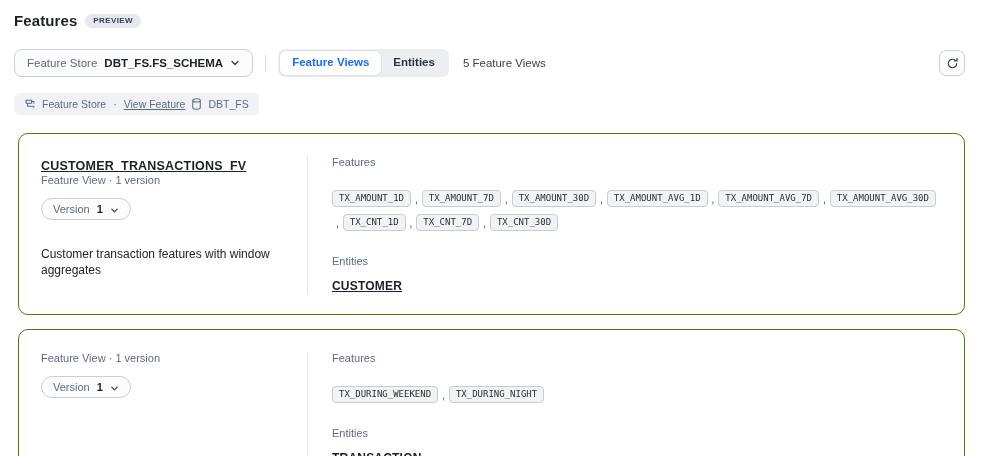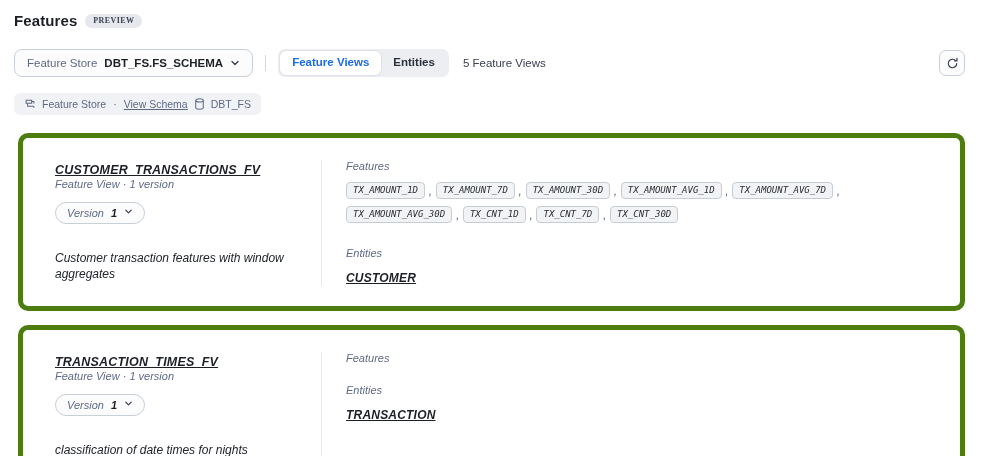--- a/index.html
+++ b/index.html
@@ -12,21 +12,21 @@
     overflow: hidden;
   }
   .page { padding: 10px 20px 0 14px; }
 
   
   .header-row { display:flex; align-items:center; gap:8px; margin: 2px 0 20px 0; }
   .page-title { font-size: 15px; font-weight: bold; color:#1c2026; letter-spacing:.1px; }
   .preview-badge {
     background:#e6e8ee; color:#3a4150; border-radius: 999px;
     font-size: 8px; font-weight: bold; letter-spacing: .4px;
-    padding: 3px 8px; line-height: 1; font-family: Liberation Serif, serif;
+    padding: 3px 8px; line-height: 1;
   }
 
   
   .toolbar { display:flex; align-items:center; gap:12px; margin-bottom:16px; }
   .fs-selector {
     display:inline-flex; align-items:center; gap:7px;
     border:1px solid #c9cfd8; background:#fcfcfd;
     border-radius:8px; padding:6px 12px; height:28px; cursor:pointer;
   }
   .fs-selector .fs-label { font-size:11.5px; color:#5d6a85; }
@@ -58,46 +58,45 @@
     display:inline-flex; align-items:center; gap:6px;
     background:#f1f2f5; border-radius:6px; padding:5px 10px;
     font-size:10.5px; color:#5d6a85;
   }
   .crumb-pill a { color:#5d6a85; text-decoration:underline; cursor:pointer; }
   .crumb-dot { margin:0 1px; }
   .crumb-ico { display:inline-flex; color:#5d6a85; }
 
   
   .card {
-    border:5px solid #4d7c0f; border-radius:10px; background:#fff;
+    border:1px solid #4d7c0f; border-radius:10px; background:#fff;
     margin: 0 0 14px 4px;
     display:flex; align-items:stretch;
-    padding: 22px 20px 20px 32px;
-    font-style: italic;
+    padding: 22px 20px 20px 22px;
   }
   .card-left { width: 266px; flex: 0 0 266px; padding-right: 18px; }
   .card-div { width:1px; background:#e4e7ec; align-self:stretch; }
   .card-right { flex:1; padding-left: 24px; }
   .fv-title {
     font-size: 12.5px; font-weight: bold; color:#1c2026;
     text-decoration: underline; cursor:pointer; display:inline-block;
     letter-spacing:.2px;
   }
   .fv-meta { font-size:11px; color:#5d6a85; }
   .version-pill {
-    display:inline-flex; align-items:flex-start; gap:7px;
+    display:inline-flex; align-items:flex-end; gap:7px;
     border:1px solid #c9cfd8; border-radius:15px; background:#fcfcfd;
     padding:4px 11px; margin-top:12px; cursor:pointer;
   }
   .version-pill .v-label { font-size:11px; color:#5d6a85; }
   .version-pill .v-value { font-size:11px; font-weight:bold; color:#1c2026; }
   .fv-desc { font-size:12px; color:#20242b; margin-top:26px; line-height:1.35; max-width:250px; }
 
   .blk-label { font-size:11px; color:#5d6a85; }
-  .chip-list { margin-top:7px; line-height:22px; max-width:640px; }
+  .chip-list { margin-top:19px; line-height:22px; max-width:640px; }
   .chip {
     display:inline-block;
     font-family:"DejaVu Sans Mono", monospace;
     font-size:9px; color:#2a2e35;
     background:#f2f3f5; border:1px solid #c6ccd4; border-radius:4px;
     padding:2px 6px; line-height:1.2; vertical-align:middle;
   }
   .chip-comma { margin:0 4px; color:#3a4150; font-size:10px; }
   .entities-blk { margin-top:20px; }
   .entity-link {
@@ -152,21 +151,21 @@
   <div class="crumb-row">
     <div class="crumb-pill">
       <span class="crumb-ico">
         <svg width="12" height="12" viewBox="0 0 14 14">
           <path d="M2.5 2.5 H9 V6 H2.5 Z" fill="none" stroke="#5d6a85" stroke-width="1.2"></path>
           <path d="M4.2 6 V9.5 H11.5 M11.5 9.5 V11.5 M9 4.2 H11.5 V6.5" fill="none" stroke="#5d6a85" stroke-width="1.2"></path>
         </svg>
       </span>
       <span>Feature Store</span>
       <span class="crumb-dot">·</span>
-      <a>View Schema</a>
+      <a>View Feature</a>
       <span class="crumb-ico">
         <svg width="11" height="12" viewBox="0 0 12 14">
           <ellipse cx="6" cy="2.8" rx="4.4" ry="1.9" fill="none" stroke="#5d6a85" stroke-width="1.2"></ellipse>
           <path d="M1.6 2.8 V11 C1.6 12.1 3.6 13 6 13 C8.4 13 10.4 12.1 10.4 11 V2.8" fill="none" stroke="#5d6a85" stroke-width="1.2"></path>
         </svg>
       </span>
       <span>DBT_FS</span>
     </div>
   </div>
 
@@ -191,36 +190,35 @@
       <div class="chip-list"><span class="chip">TX_AMOUNT_1D</span><span class="chip-comma">,</span><span class="chip">TX_AMOUNT_7D</span><span class="chip-comma">,</span><span class="chip">TX_AMOUNT_30D</span><span class="chip-comma">,</span><span class="chip">TX_AMOUNT_AVG_1D</span><span class="chip-comma">,</span><span class="chip">TX_AMOUNT_AVG_7D</span><span class="chip-comma">,</span><span class="chip">TX_AMOUNT_AVG_30D</span><span class="chip-comma">,</span><span class="chip">TX_CNT_1D</span><span class="chip-comma">,</span><span class="chip">TX_CNT_7D</span><span class="chip-comma">,</span><span class="chip">TX_CNT_30D</span></div>
       <div class="entities-blk">
         <div class="blk-label">Entities</div>
         <a class="entity-link">CUSTOMER</a>
       </div>
     </div>
   </div>
 
   <div class="card" style="min-height:127px">
     <div class="card-left">
-      <a class="fv-title">TRANSACTION_TIMES_FV</a>
       <div class="fv-meta">Feature View · 1 version</div>
       <div class="version-pill">
         <span class="v-label">Version</span>
         <span class="v-value">1</span>
         <span>
           <svg width="9" height="9" viewBox="0 0 10 10">
               <path d="M2 3.5 L5 6.5 L8 3.5" fill="none" stroke="#3a4150" stroke-width="1.4" stroke-linecap="round" stroke-linejoin="round"></path>
             </svg>
         </span>
       </div>
-      <div class="fv-desc">classification of date times for nights weekends</div>
     </div>
     <div class="card-div"></div>
     <div class="card-right">
       <div class="blk-label">Features</div>
+      <div class="chip-list"><span class="chip">TX_DURING_WEEKEND</span><span class="chip-comma">,</span><span class="chip">TX_DURING_NIGHT</span></div>
       <div class="entities-blk">
         <div class="blk-label">Entities</div>
         <a class="entity-link">TRANSACTION</a>
       </div>
     </div>
   </div>
 
 </div>
 
 </body></html>

